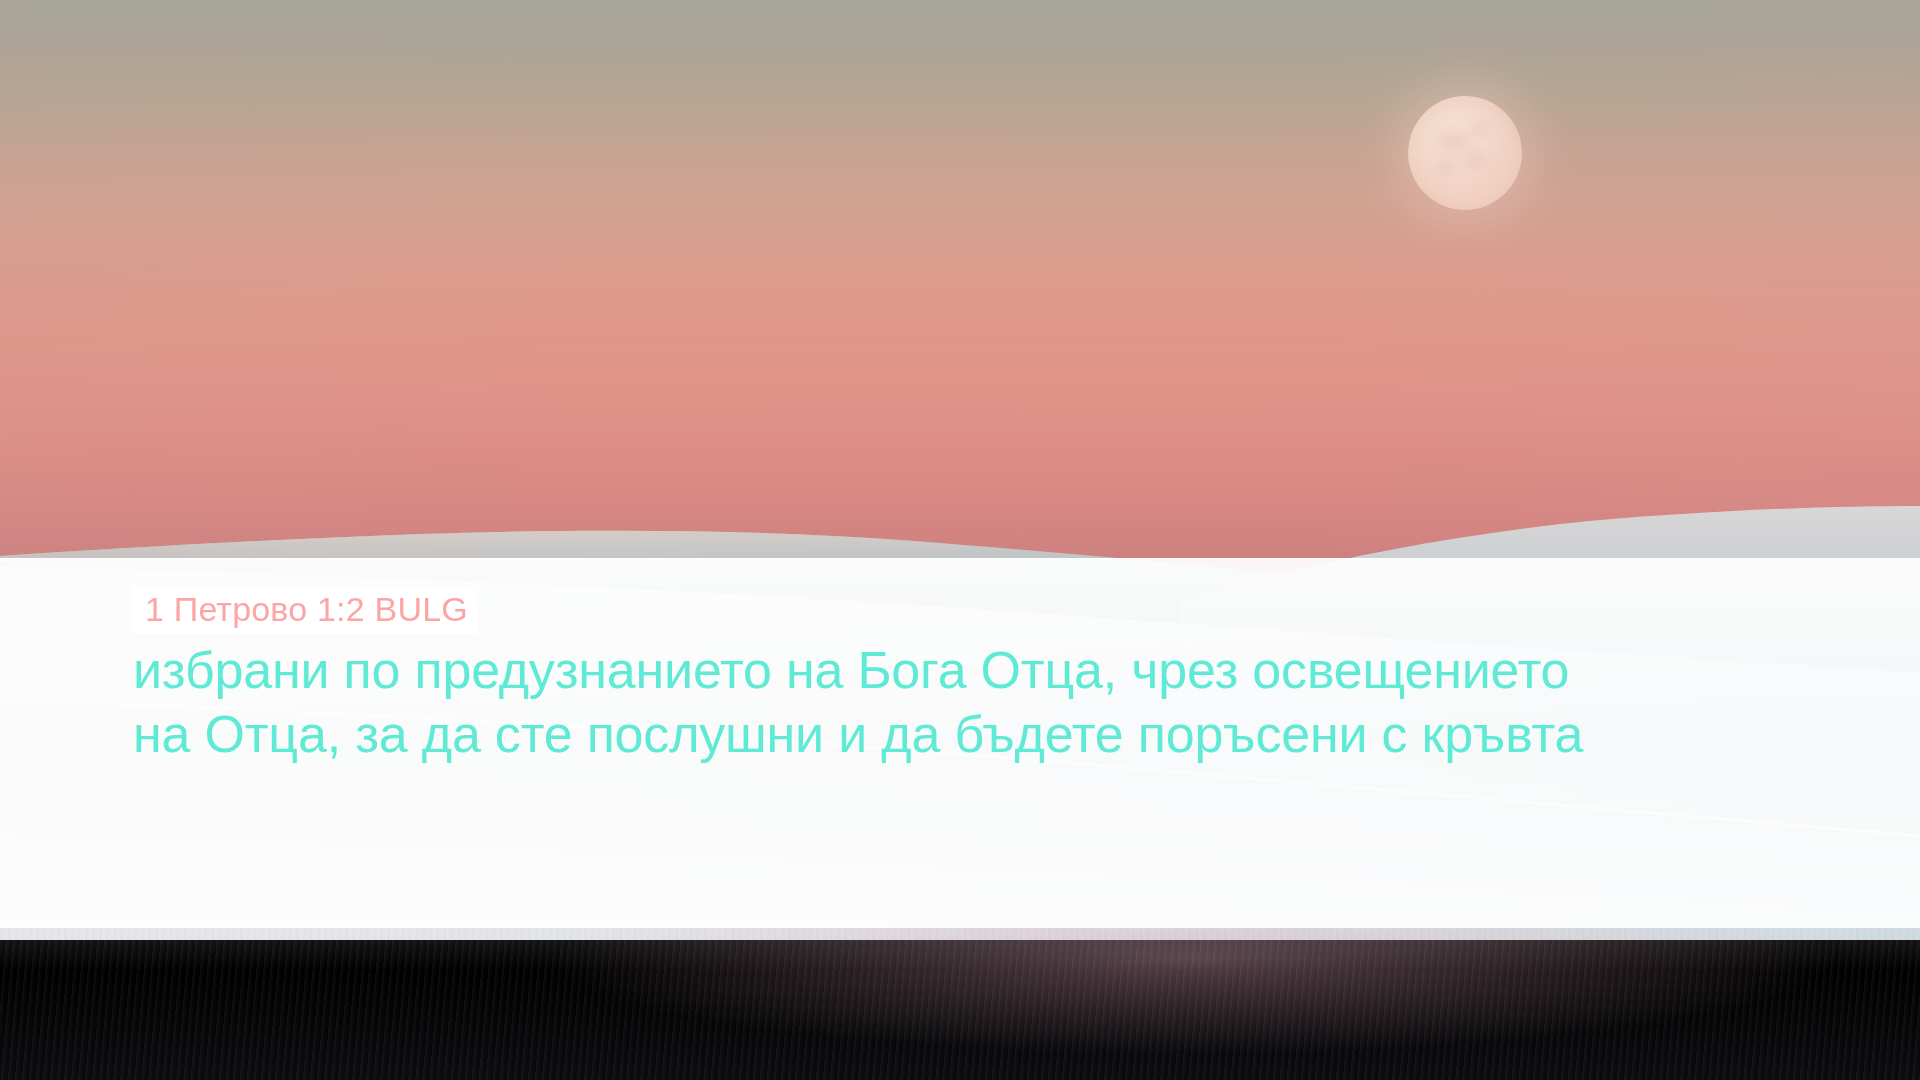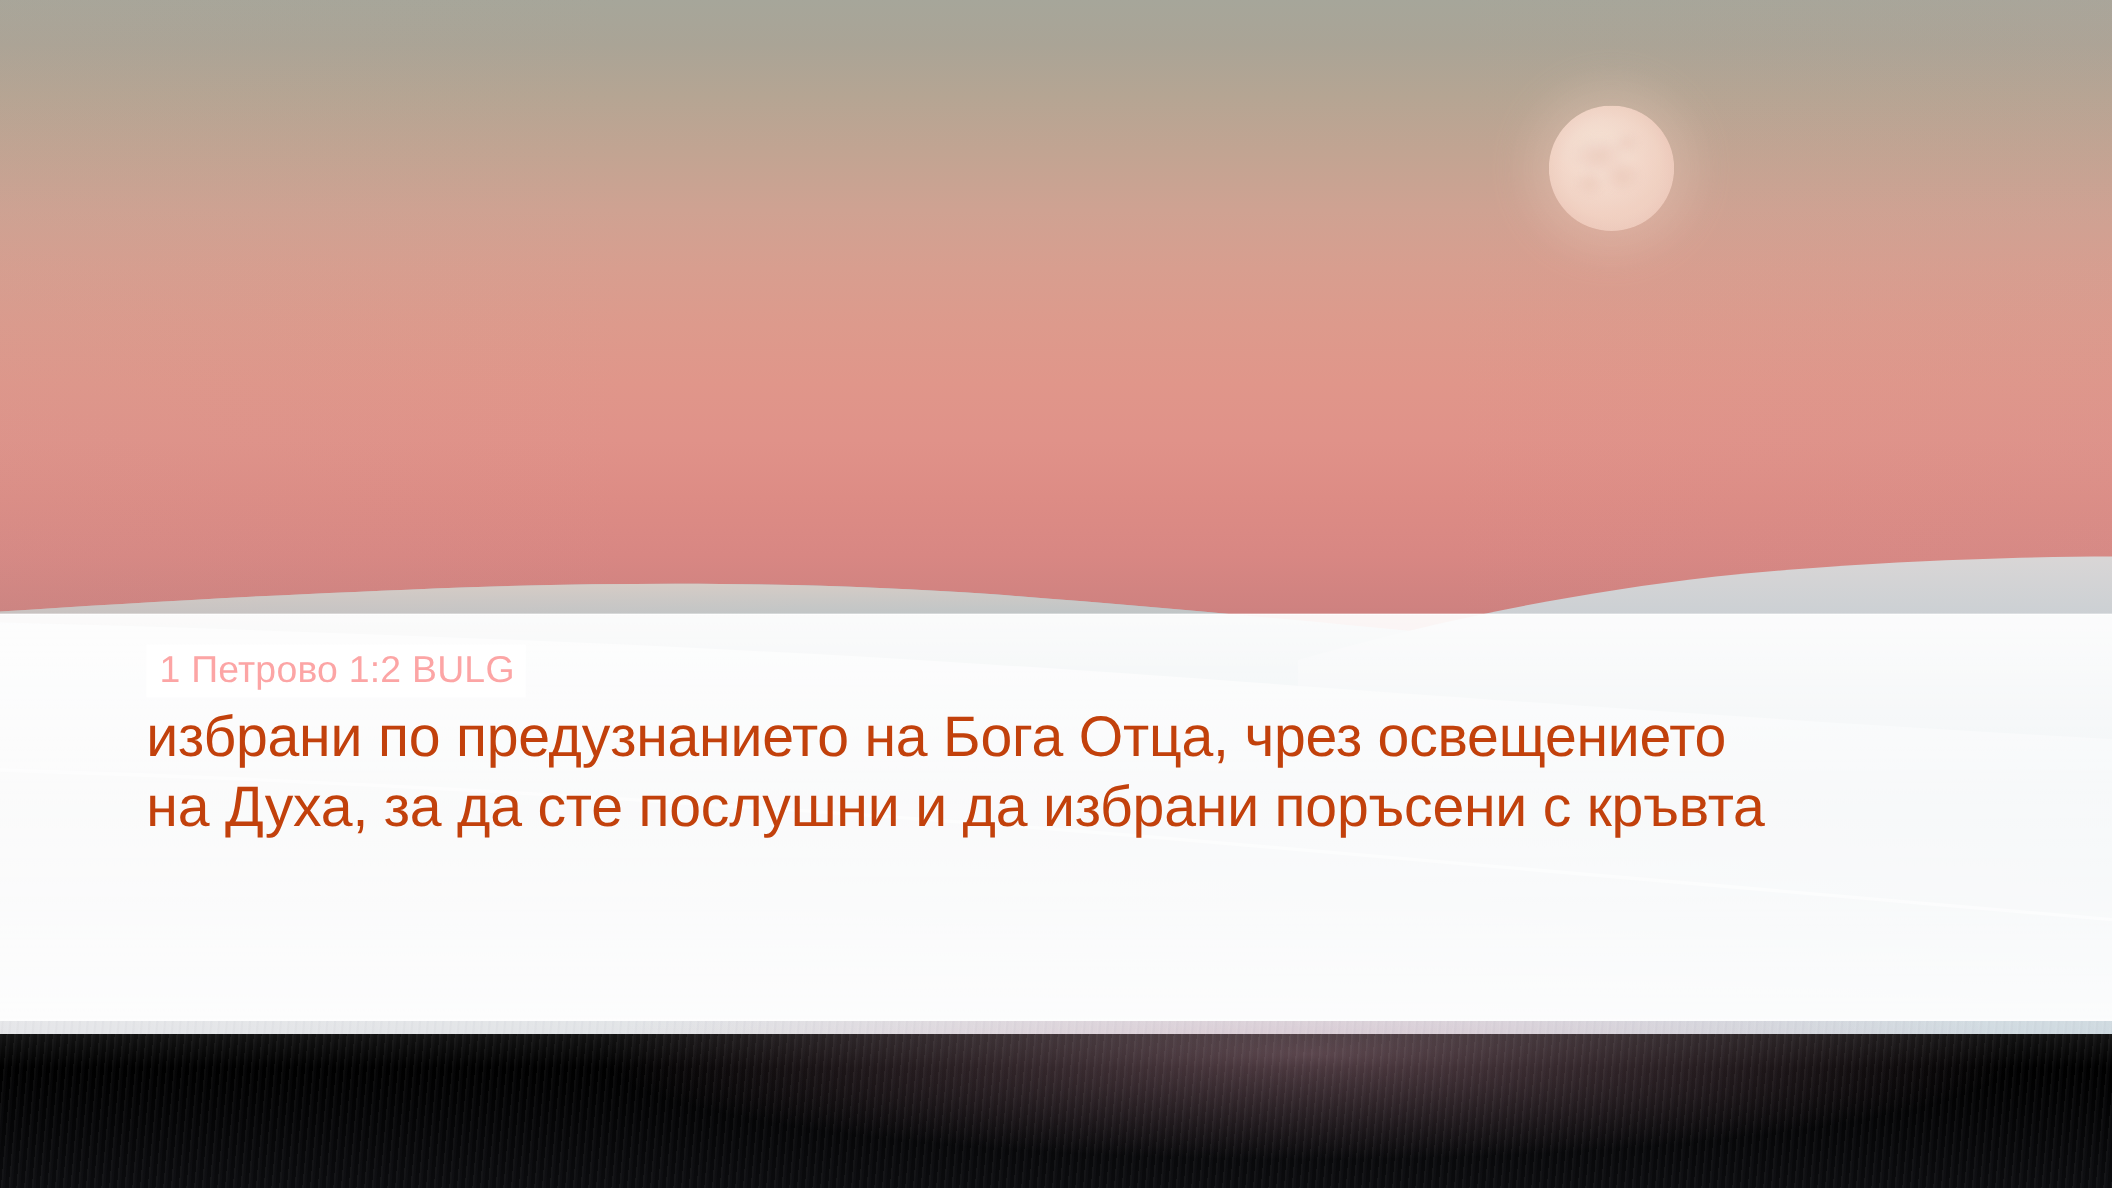--- a/index.html
+++ b/index.html
@@ -189,21 +189,21 @@
     letter-spacing: 0.2px;
     white-space: nowrap;
   }
 
   
   .verse {
     position: absolute;
     left: 133px;
     top: 638px;
     width: 1680px;
-    color: #c2410c;
+    color: #5eead4;
     font-size: 52px;
     line-height: 64px;
     letter-spacing: -0.2px;
   }
   .verse-line { white-space: nowrap; display: block; }
 </style>
 </head>
 <body>
 
 <div id="stage">
@@ -269,16 +269,16 @@
   </div>
 
   <div class="band">
     <div class="band-inner"></div>
   </div>
 
   <div class="reference">1 Петрово 1:2 BULG</div>
 
   <div class="verse">
     <span class="verse-line">избрани по предузнанието на Бога Отца, чрез освещението</span>
-    <span class="verse-line">на Духа, за да сте послушни и да избрани поръсени с кръвта</span>
+    <span class="verse-line">на Отца, за да сте послушни и да бъдете поръсени с кръвта</span>
   </div>
 
 </div>
 
 </body></html>

